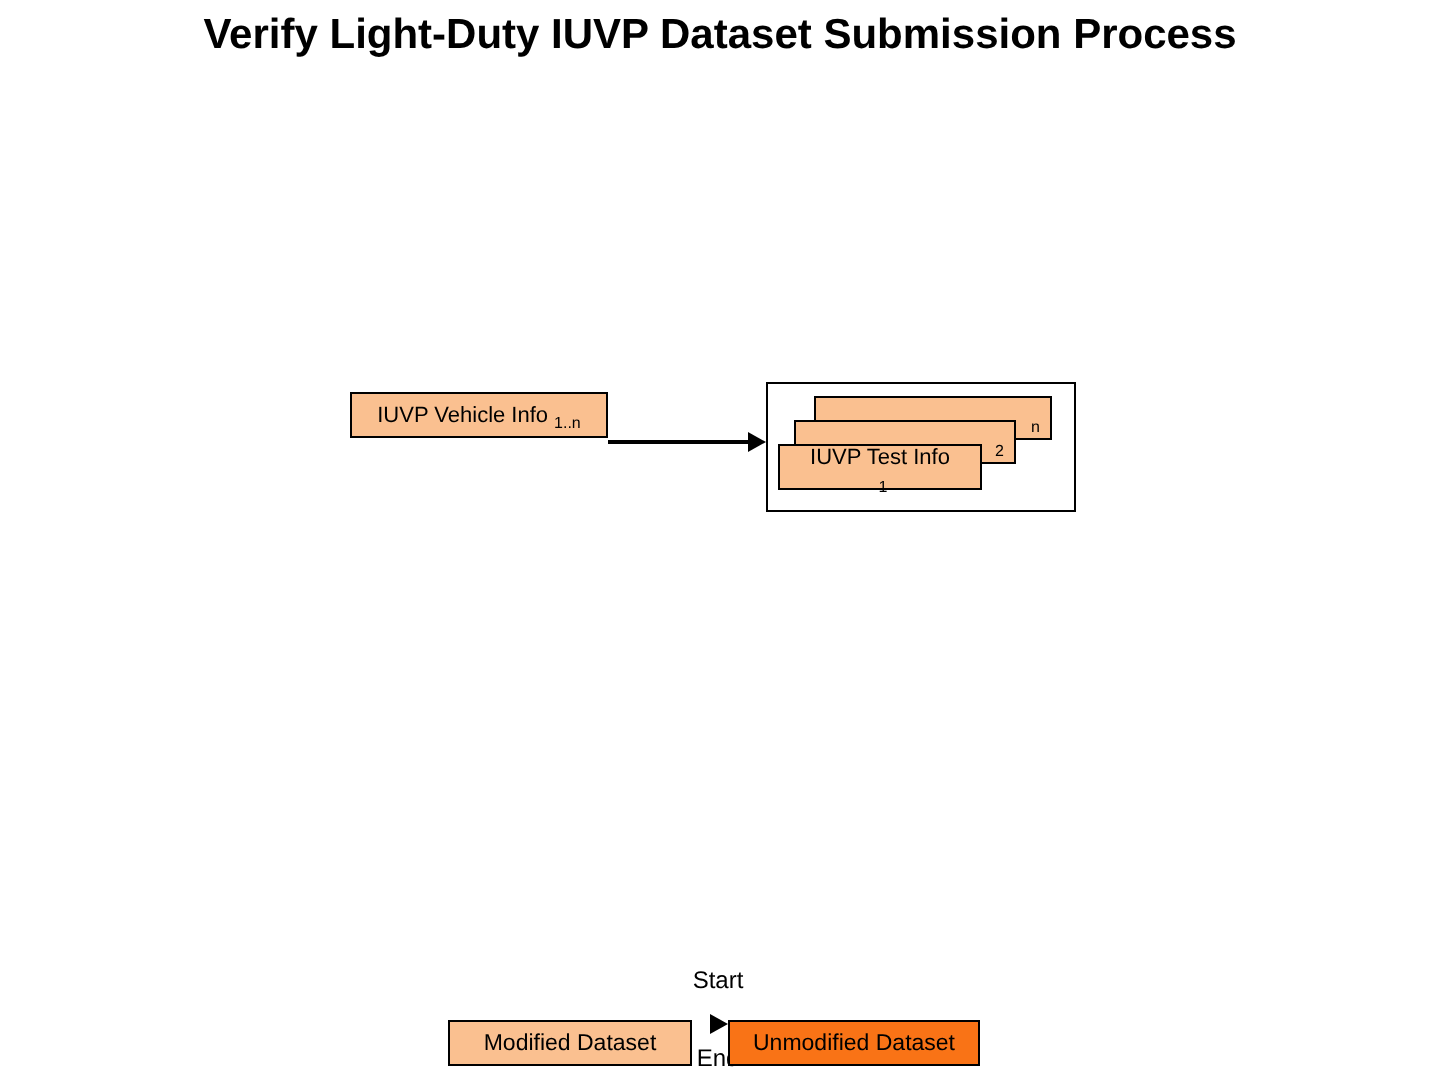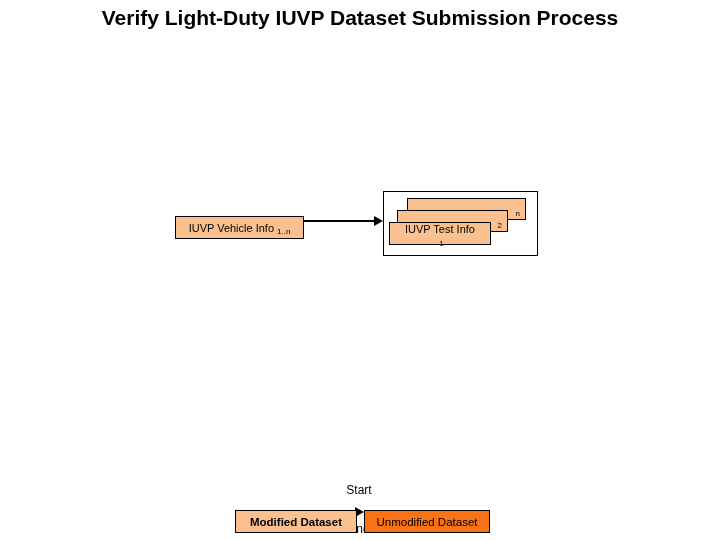--- a/index.html
+++ b/index.html
@@ -24,21 +24,21 @@
   
   .node {
     background: #FAC090;
     border: 1px solid #000;
     display: flex; align-items: center; justify-content: center;
     font-size: 11px;
     box-sizing: border-box;
   }
   .ss { font-size: 8px; position: relative; top: 4px; margin-left: 3px; }
 
-  .vehicle { left: 175px; top: 216px; width: 129px; height: 23px; position: absolute; }
+  .vehicle { left: 175px; top: 196px; width: 129px; height: 23px; position: absolute; }
 
   
   .conn-line { left: 304px; top: 220px; width: 71px; height: 2px; background: #000; }
   .tri {
     width: 0; height: 0;
     border-top: 5px solid transparent;
     border-bottom: 5px solid transparent;
     border-left: 9px solid #000;
   }
   .conn-head { left: 374px; top: 216px; }
@@ -72,21 +72,21 @@
   .flowlabel { white-space: nowrap; }
 
   
   .legend-box {
     position: absolute;
     border: 1px solid #000;
     display: flex; align-items: center; justify-content: center;
     font-size: 11.5px;
     box-sizing: border-box;
   }
-  .legend-modified   { left: 235px; top: 510px; width: 122px; height: 23px; background: #FAC090; font-weight: bold; }
+  .legend-modified   { left: 224px; top: 510px; width: 122px; height: 23px; background: #FAC090; }
   .legend-unmodified { left: 364px; top: 510px; width: 126px; height: 23px; background: #f97316; }
 </style>
 </head>
 <body>
 
 <div>
 
   <div class="abs title">
     <div>Verify Light-Duty IUVP Dataset Submission Process</div>
   </div>

